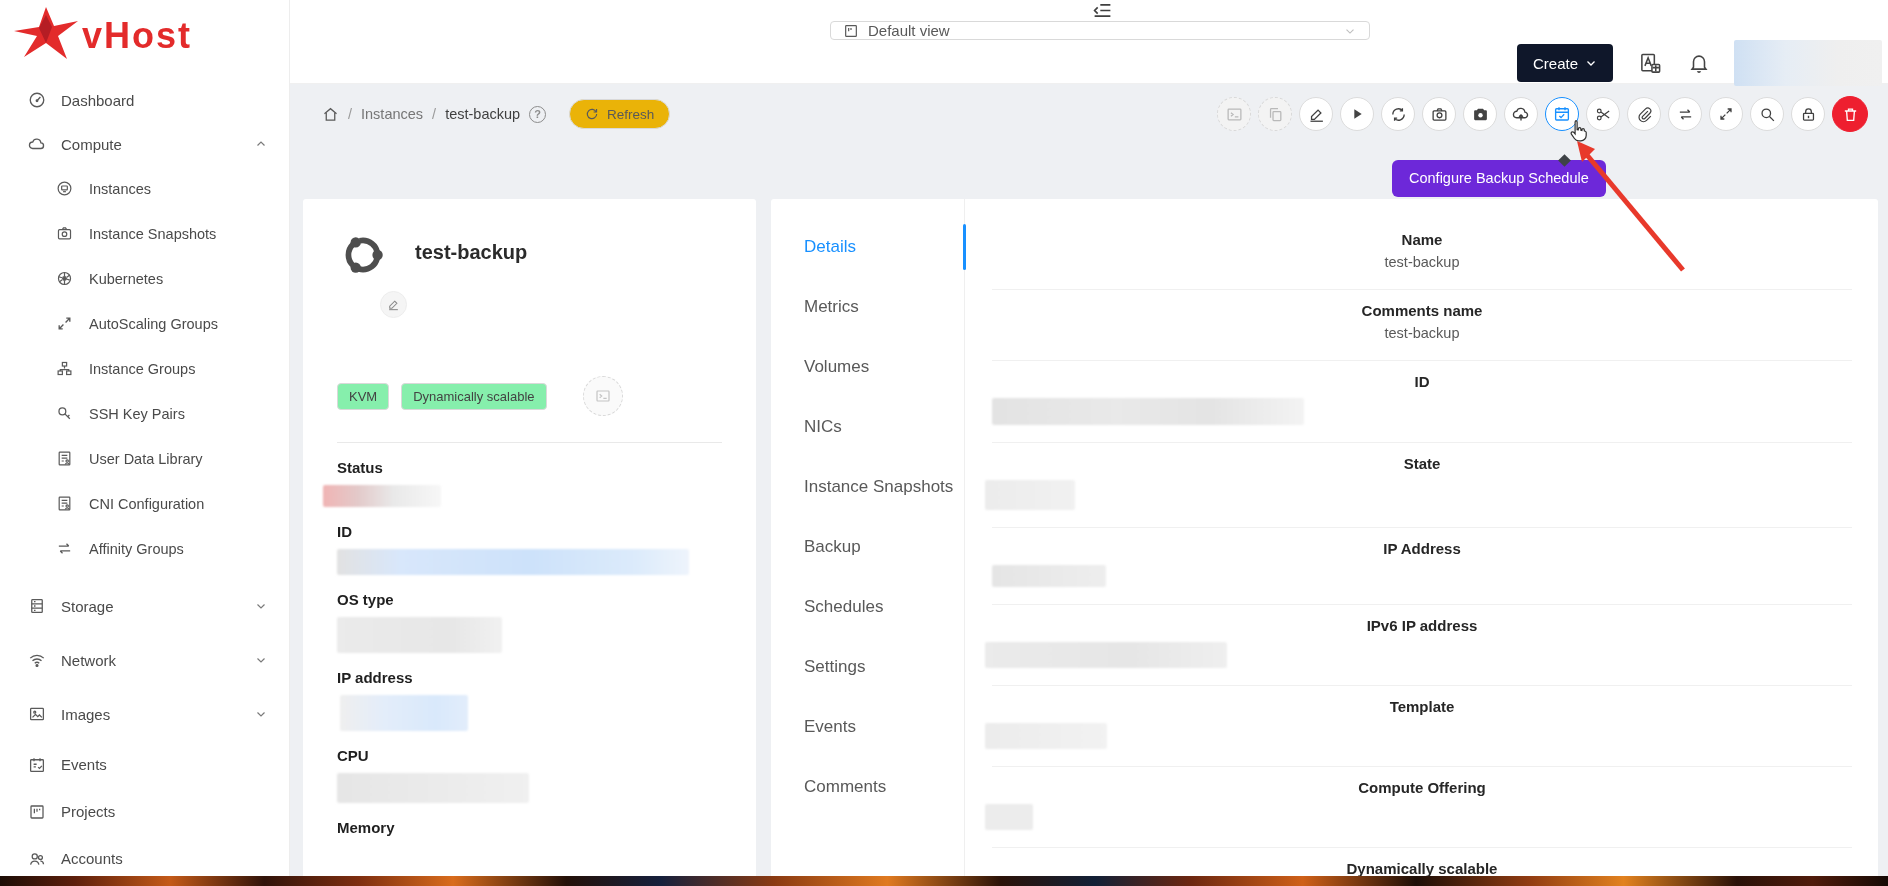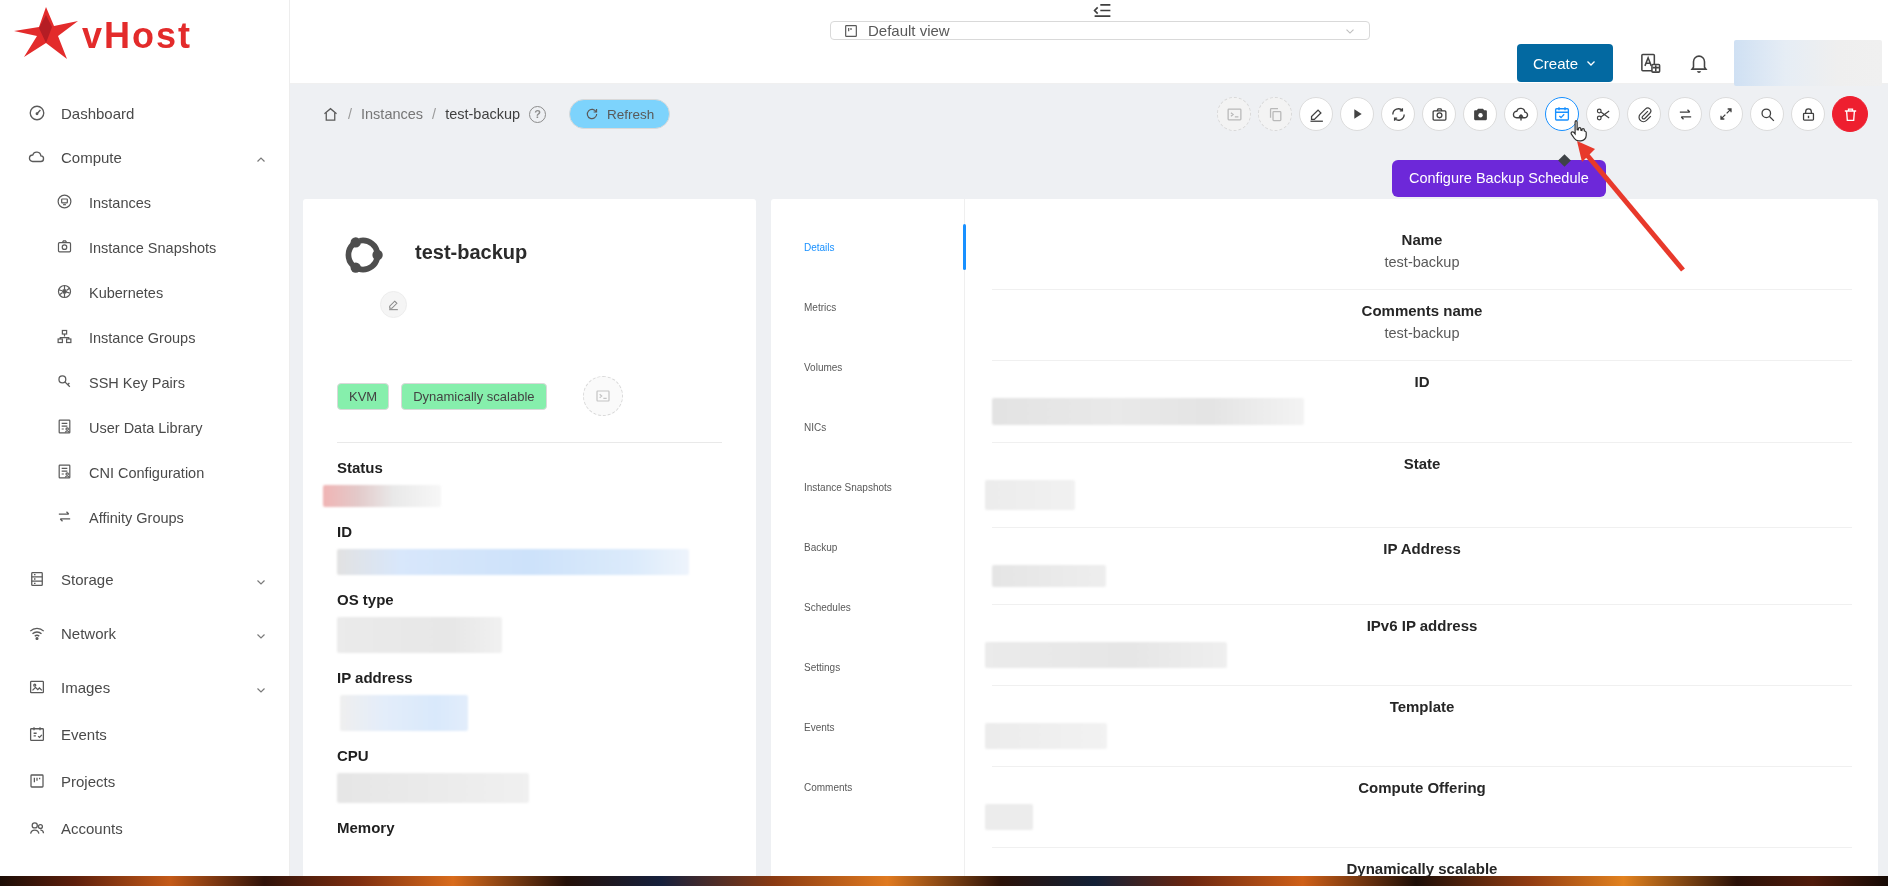--- a/index.html
+++ b/index.html
@@ -5,58 +5,58 @@
   * { margin:0; padding:0; box-sizing:border-box; }
   html,body { width:1888px; height:886px; overflow:hidden;
     font-family:"Liberation Sans", sans-serif; background:#eef0f3; position:relative; }
   svg { display:block; }
 
   
   .sidebar { position:absolute; left:0; top:0; width:290px; height:886px;
     background:#fff; border-right:1px solid #ededed; z-index:5; }
   .logo-row { height:70px; display:flex; align-items:center; padding-left:12px; }
   .menu { padding-top:8px; }
-  .s-item { display:flex; align-items:flex-end; height:44px; padding-left:28px;
+  .s-item { display:flex; align-items:center; height:44px; padding-left:28px;
     color:#4a4a4a; font-size:15px; cursor:pointer; }
   .s-item .s-ico { width:18px; height:18px; margin-right:15px; color:#5a5a5a; flex:none; }
   .s-item.sub { height:45px; padding-left:56px; font-size:14.5px; }
   .s-item.big { height:54px; }
   .s-item.low { height:47px; }
   .s-chev { margin-left:auto; margin-right:22px; color:#7a7a7a; }
   .spacer8 { height:8px; }
 
   
   .topbar { position:absolute; left:290px; top:0; width:1598px; height:84px;
     background:#fff; border-bottom:1px solid #f0f0f0; display:flex; align-items:center; z-index:4;flex-direction:column; }
   .fold-btn { margin-left:26px; color:#3f3f3f; cursor:pointer; }
   .view-select { margin-left:22px; width:540px; height:38px; border:1px solid #d9d9d9;
     border-radius:4px; display:flex; align-items:center; padding:0 12px; background:#fff;
     color:#595959; font-size:15px; cursor:pointer; }
   .view-select .vs-ico { color:#595959; margin-right:9px; }
   .view-select .vs-chev { margin-left:auto; color:#bfbfbf; }
   .tb-right { margin-left:auto; display:flex; align-items:center; }
-  .create-btn { width:96px; height:38px; background:#0369a1; color:#fff; border:none;
+  .create-btn { width:96px; height:38px; background:#0f172a; color:#fff; border:none;
     border-radius:4px; font-size:15px; display:flex; align-items:center; justify-content:center;
     gap:7px; cursor:pointer; font-family:inherit; }
   .tb-ico { margin-left:26px; color:#434343; cursor:pointer; }
   .user-blur { margin-left:24px; margin-right:6px; width:148px; height:46px; border-radius:2px;
     background:linear-gradient(90deg,#cfe0f3 0%, #e6edf5 35%, #efefef 70%, #f0f0f0 100%);
     filter:blur(0.5px); cursor:pointer; }
 
   
   .crumb-row { position:absolute; left:290px; top:84px; width:1598px; height:60px;
     display:flex; align-items:center; }
   .crumbs { display:flex; align-items:center; margin-left:32px; gap:9px; font-size:14.5px; }
   .crumbs .sep { color:#9b9b9b; }
   .crumb-link { color:#767676; cursor:pointer; }
   .crumb-cur { color:#3f3f3f; }
   .help-circ { width:17px; height:17px; border-radius:50%; border:1.4px solid #8c8c8c;
     color:#8c8c8c; font-size:11px; display:flex; align-items:center; justify-content:center;
     cursor:pointer; font-weight:bold; }
-  .refresh-btn { margin-left:14px; height:30px; border:1px solid #d9d9d9; background:#7dd3fc;
+  .refresh-btn { margin-left:14px; height:30px; border:1px solid #d9d9d9; background:#eab308;
     border-radius:15px; display:flex; align-items:center; gap:8px; padding:0 15px;
     font-size:13.5px; color:#595959; cursor:pointer; font-family:inherit; }
 
   
   .actions { margin-left:auto; margin-right:20px; display:flex; align-items:center; gap:7px; }
   .abtn { width:34px; height:34px; border-radius:50%; background:#fff; border:1px solid #dcdcdc;
     display:flex; align-items:center; justify-content:center; color:#3f3f3f; cursor:pointer;
     position:relative; padding:0; }
   .abtn.disabled { border:1px dashed #d9d9d9; background:#f3f3f3; color:#b9b9b9; cursor:not-allowed; }
   .abtn.active { border:1.6px solid #1890ff; color:#1890ff; }
@@ -94,21 +94,21 @@
   .bar-id1 { width:352px; height:26px;
     background:linear-gradient(90deg,#e2e2e2 0%, #d8e7fb 18%, #cde2fa 55%, #dcebfb 85%, #eef4fc 100%); }
   .bar-os { width:165px; height:36px; background:linear-gradient(90deg,#ebebeb,#e7e7e7 70%,#f1f1f1); }
   .bar-ip1 { width:128px; height:36px; margin-left:3px;
     background:linear-gradient(90deg,#efefef 0%, #e3edfa 35%, #d9e9fb 75%, #e2edfb 100%); }
   .bar-cpu { width:192px; height:30px; background:linear-gradient(90deg,#e6e6e6,#ececec 60%,#f0f0f0); }
 
   .detail-card { position:absolute; left:771px; top:199px; width:1107px; height:687px;
     background:#fff; border-radius:3px; display:flex; z-index:1; }
   .tabs { width:194px; border-right:1px solid #efefef; padding-top:18px; flex:none; }
-  .tab { height:60px; display:flex; align-items:center; padding-left:33px; font-size:10px;
+  .tab { height:60px; display:flex; align-items:center; padding-left:33px; font-size:17px;
     color:#595959; cursor:pointer; position:relative; }
   .tab.active { color:#1890ff; }
   .tab.active::after { content:""; position:absolute; right:-2px; top:7px; bottom:7px;
     width:3px; background:#1890ff; border-radius:2px; }
   .fields { flex:1; padding:20px 26px 0 27px; overflow:hidden;text-align:center; }
   .frow { padding:12px 0 17px 0; border-bottom:1px solid #f0f0f0; }
   .frow:last-child { border-bottom:none; }
   .frow .flab { font-size:15px; font-weight:bold; color:#262626; }
   .frow .fval { font-size:14.5px; color:#595959; margin-top:6px; min-height:18px; }
   .gbar { border-radius:2px; filter:blur(1.2px); margin-top:8px; }
@@ -185,20 +185,28 @@
         <svg viewBox="0 0 24 24" width="17" height="17" fill="none" stroke="currentColor" stroke-width="1.7">
             <circle cx="12" cy="12" r="8.5"></circle>
             <circle cx="12" cy="12" r="2.6" fill="currentColor"></circle>
             <path d="M12 3.5v5 M12 15.5v5 M3.8 9.5l4.8 1.5 M19.4 14.2l-4.7-1.5 M4.6 16.8l4.1-3 M19.4 7.2l-4.1 3"></path>
           </svg>
         </span>
       <span class="s-lab">Kubernetes</span>
     </div>
     <div class="s-item sub">
       <span class="s-ico">
+        <svg viewBox="0 0 24 24" width="17" height="17" fill="none" stroke="currentColor" stroke-width="1.9">
+            <path d="M14.5 4.5h5v5 M19.3 4.7 L13.5 10.5 M9.5 19.5h-5v-5 M4.7 19.3 L10.5 13.5"></path>
+          </svg>
+        </span>
+      <span class="s-lab">AutoScaling Groups</span>
+    </div>
+    <div class="s-item sub">
+      <span class="s-ico">
         <svg viewBox="0 0 24 24" width="17" height="17" fill="none" stroke="currentColor" stroke-width="1.7">
             <rect x="9" y="3.5" width="6" height="5"></rect>
             <rect x="3" y="15.5" width="6" height="5"></rect>
             <rect x="15" y="15.5" width="6" height="5"></rect>
             <path d="M12 8.5v3.5 M6 15.5v-2h12v2"></path>
           </svg>
         </span>
       <span class="s-lab">Instance Groups</span>
     </div>
     <div class="s-item sub">

